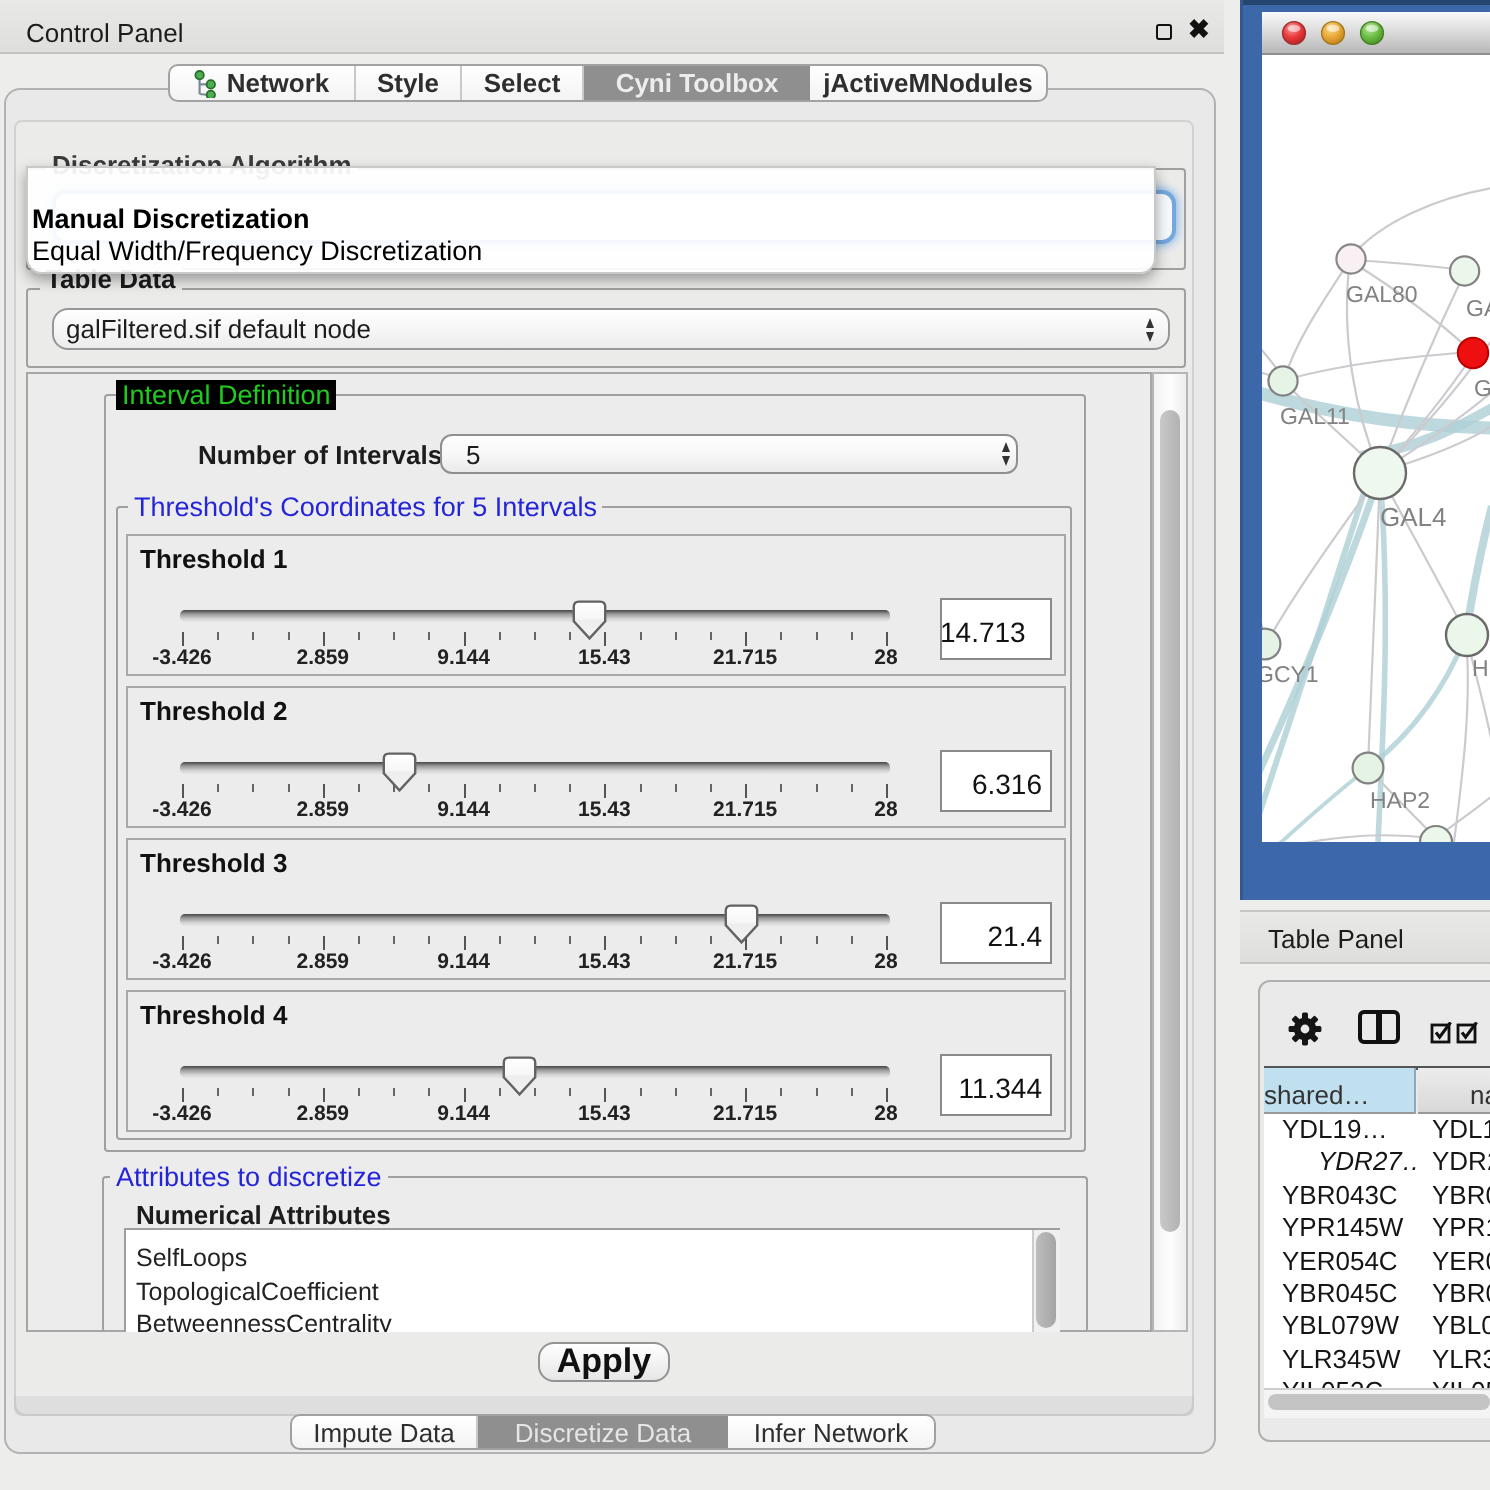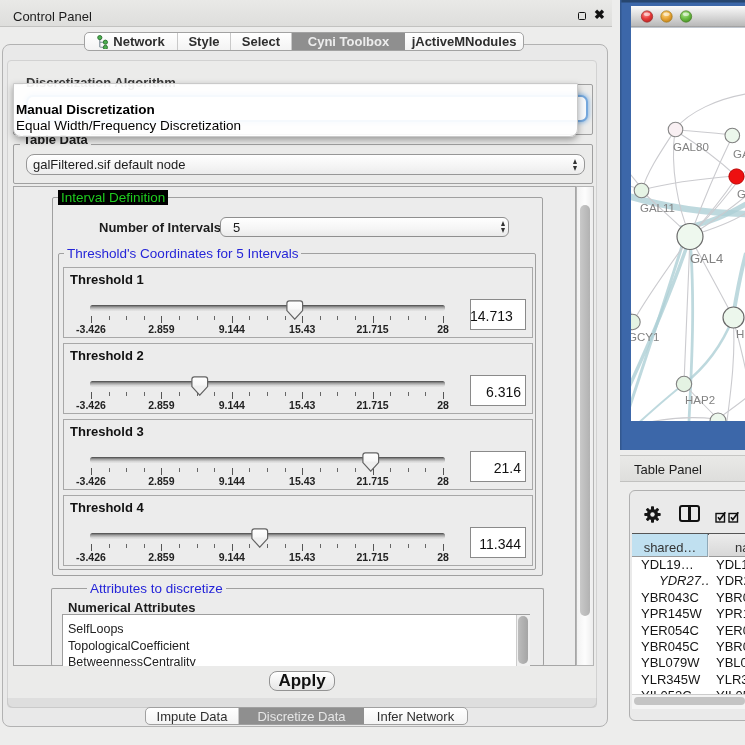--- a/index.html
+++ b/index.html
@@ -157,21 +157,21 @@
           <stop offset="0" stop-color="#ffffff"></stop>
           <stop offset="0.45" stop-color="#f7f7f7"></stop>
           <stop offset="0.5" stop-color="#eeeeee"></stop>
           <stop offset="1" stop-color="#f2f2f2"></stop>
         </linearGradient>
       </defs>
     </svg>
 <div class="abs" style="left:470px;top:527px;width:56px;height:31px;background:#fff;border:1px solid #8a8a8a;"></div>
 <div class="abs" style="left:470px;top:536px;width:51px;text-align:right;font-size:14px;color:#111;">11.344</div>
 <div class="abs" style="left:51px;top:587.5px;width:493px;height:78px;border:1px solid #a0a0a0;border-bottom:none;border-radius:2px;"></div>
-<div class="abs" style="left:55px;top:581px;background:#ececec;padding:0 3px;font-size:13.5px;color:#2525d8;margin-left:32px;">Attributes to discretize</div>
+<div class="abs" style="left:55px;top:581px;background:#ececec;padding:0 3px;font-size:13.5px;color:#2525d8;">Attributes to discretize</div>
 <div class="abs b13" style="left:56px;top:600px;">Numerical Attributes</div>
 <div class="abs" style="left:62px;top:614px;width:468px;height:51.5px;background:#fff;border:1px solid #9e9e9e;border-bottom:none;overflow:hidden;">
       <div style="position:absolute;left:5px;top:6px;font-size:12.5px;color:#222;line-height:16.5px;">SelfLoops<br>TopologicalCoefficient<br>BetweennessCentrality<br>Stress</div>
     </div>
 <div class="abs" style="left:516px;top:615px;width:14px;height:50.5px;background:#f0f0f0;border-left:1px solid #ccc;"></div>
 <div class="abs" style="left:518px;top:616px;width:10px;height:48px;background:linear-gradient(90deg,#bdbdbd,#a5a5a5);border-radius:5px;"></div>
 <div class="abs" style="left:269px;top:671px;width:66px;height:20px;background:linear-gradient(#ffffff,#f0f0f0 60%,#e6e6e6);border:1px solid #939393;border-radius:8px;text-align:center;font-size:17px;font-weight:bold;line-height:18px;color:#111;">Apply</div>
 <div class="abs" style="left:145px;top:707px;width:323px;height:18px;background:linear-gradient(#ffffff,#f3f3f3);border:1px solid #a0a0a0;border-radius:5px;overflow:hidden;display:flex;font-size:13px;font-weight:normal;color:#2e2e2e;">
   <div style="width:93px;display:flex;align-items:center;justify-content:center;border-right:1px solid #c9c9c9;">Impute Data</div>
   <div style="width:125px;display:flex;align-items:center;justify-content:center;background:#8f8f8f;color:#e6e6e6;">Discretize Data</div>
@@ -303,21 +303,21 @@
 <rect x="1" y="1.5" width="8.5" height="8.5" fill="none" stroke="#111" stroke-width="1.4"></rect>
 <path d="M3 5.2 L4.8 7.6 L10.3 0.2" fill="none" stroke="#111" stroke-width="1.6"></path>
       </svg></div>
 <div class="abs" style="left:728px;top:508.5px;"><svg width="11" height="11" viewBox="0 0 11 11">
 <rect x="1" y="1.5" width="8.5" height="8.5" fill="none" stroke="#111" stroke-width="1.4"></rect>
 <path d="M3 5.2 L4.8 7.6 L10.3 0.2" fill="none" stroke="#111" stroke-width="1.6"></path>
       </svg></div>
 <div class="abs" style="left:632px;top:533px;width:113px;height:1.5px;background:#555;"></div>
 <div class="abs" style="left:632px;top:534px;width:76px;height:23px;background:#c0e0f0;border-right:1px solid #8fa9b8;border-bottom:1px solid #999;"></div>
 <div class="abs" style="left:709px;top:534px;width:60px;height:23px;background:linear-gradient(#ececec,#d8d8d8);border-bottom:1px solid #999;"></div>
-<div class="abs" style="left:632px;top:540px;width:76px;text-align:center;font-size:13px;color:#333;">shared…</div>
+<div class="abs" style="left:632px;top:540px;width:76px;font-size:13px;color:#333;">shared…</div>
 <div class="abs" style="left:735px;top:540px;font-size:13px;color:#333;">na…</div>
 <div class="abs" style="left:632px;top:557px;width:76px;height:137px;background:#fff;overflow:hidden;font-size:13px;color:#151515;">
       <div style="height:16.4px;line-height:16.4px;padding-left:9px;">YDL19…</div>
       <div style="height:16.4px;line-height:16.4px;padding-left:27px;font-style:italic;">YDR27…</div>
       <div style="height:16.4px;line-height:16.4px;padding-left:9px;">YBR043C</div>
       <div style="height:16.4px;line-height:16.4px;padding-left:9px;">YPR145W</div>
       <div style="height:16.4px;line-height:16.4px;padding-left:9px;">YER054C</div>
       <div style="height:16.4px;line-height:16.4px;padding-left:9px;">YBR045C</div>
       <div style="height:16.4px;line-height:16.4px;padding-left:9px;">YBL079W</div>
       <div style="height:16.4px;line-height:16.4px;padding-left:9px;">YLR345W</div>

